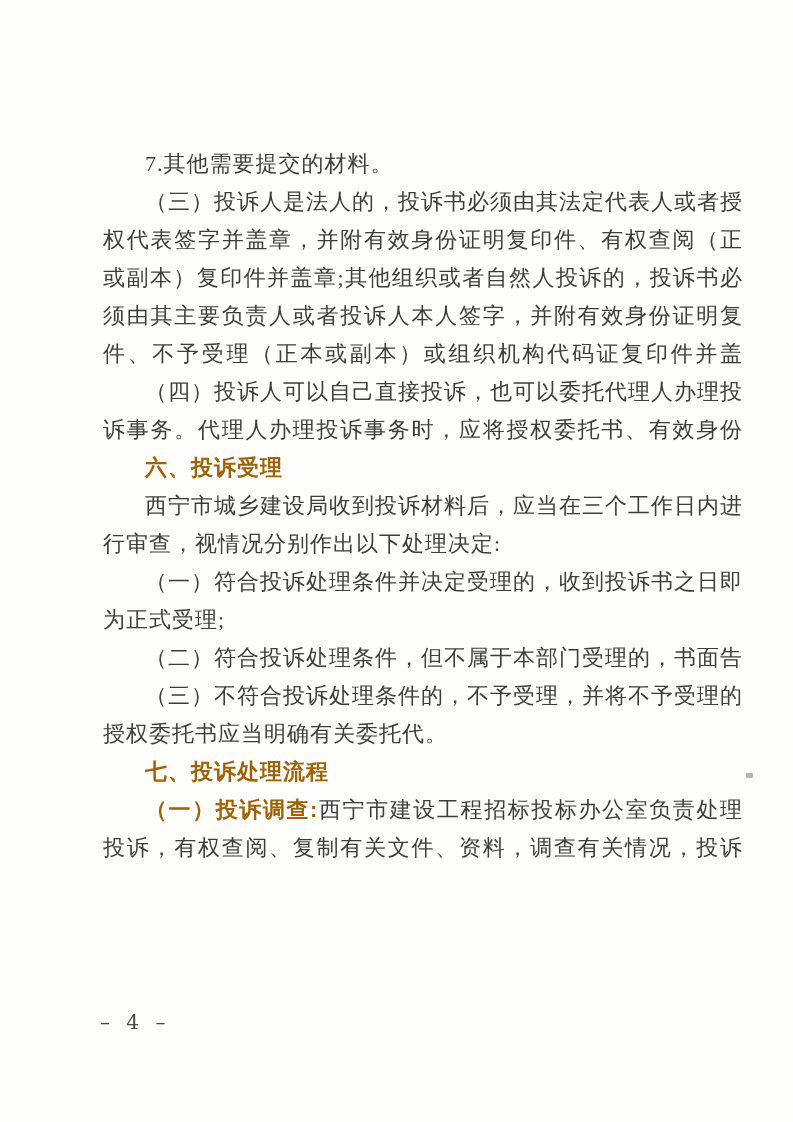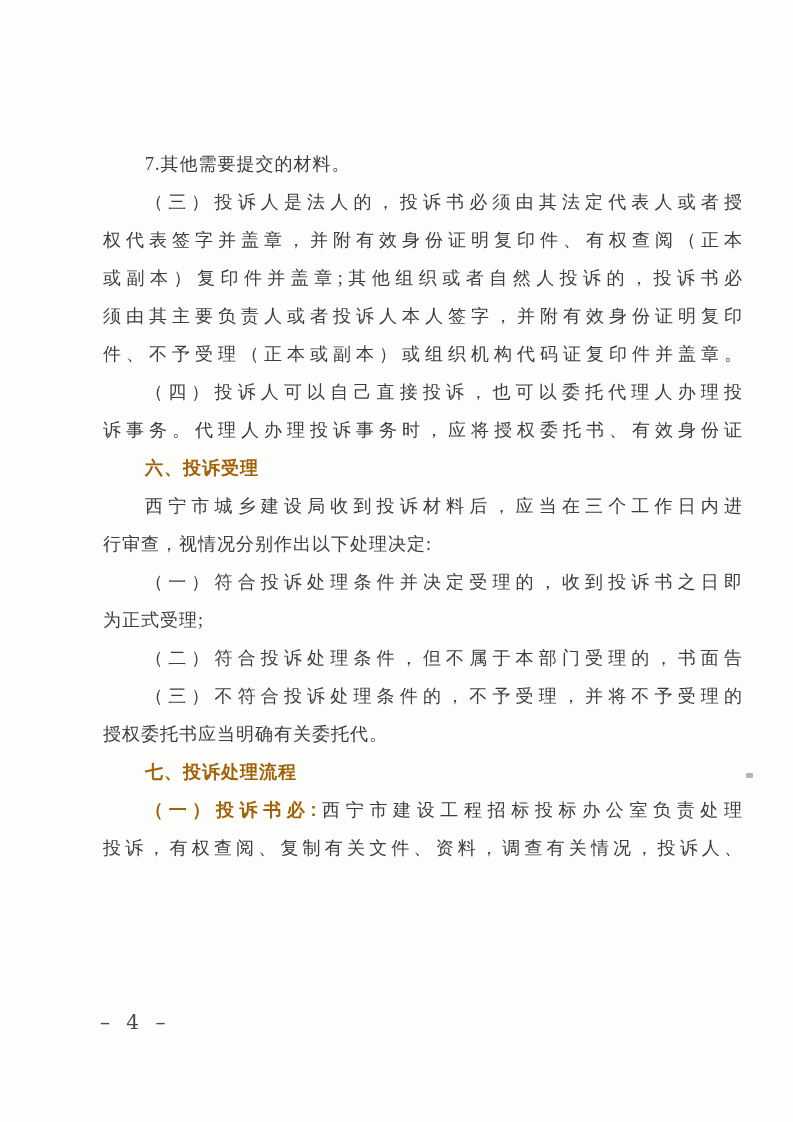--- a/index.html
+++ b/index.html
@@ -17,21 +17,21 @@
   }
   .text-block {
     position: absolute;
     left: 103px;
     top: 145px;
     width: 640px;
   }
   .line {
     height: 38px;
     line-height: 38px;
-    font-size: 18px;
+    font-size: 22px;
     color: #3d3d3d;
     letter-spacing: 1px;
     overflow: hidden;
   }
   .indent { padding-left: 42px; }
   .stretch {
     text-align: justify;
     text-align-last: justify;
   }
   .heading,
@@ -77,21 +77,21 @@
     <div class="line indent heading">六、投诉受理</div>
     <div class="line indent stretch">西宁市城乡建设局收到投诉材料后，应当在三个工作日内进</div>
     <div class="line">行审查，视情况分别作出以下处理决定:</div>
     <div class="line indent stretch">（一）符合投诉处理条件并决定受理的，收到投诉书之日即</div>
     <div class="line">为正式受理;</div>
     <div class="line indent stretch">（二）符合投诉处理条件，但不属于本部门受理的，书面告</div>
     <div class="line indent stretch">（三）不符合投诉处理条件的，不予受理，并将不予受理的</div>
     <div class="line">授权委托书应当明确有关委托代。</div>
     <div class="line indent heading">七、投诉处理流程</div>
     <div class="line indent stretch">
-      <span class="lead">（一）投诉书必:</span><span>西宁市建设工程招标投标办公室负责处理</span>
+      <span class="lead">（一）投诉调查:</span><span>西宁市建设工程招标投标办公室负责处理</span>
     </div>
     <div class="line stretch">投诉，有权查阅、复制有关文件、资料，调查有关情况，投诉人、</div>
   </div>
 
   <div class="page-number">– 4 –</div>
 
   <div class="artifact"></div>
 
 </div>
 

